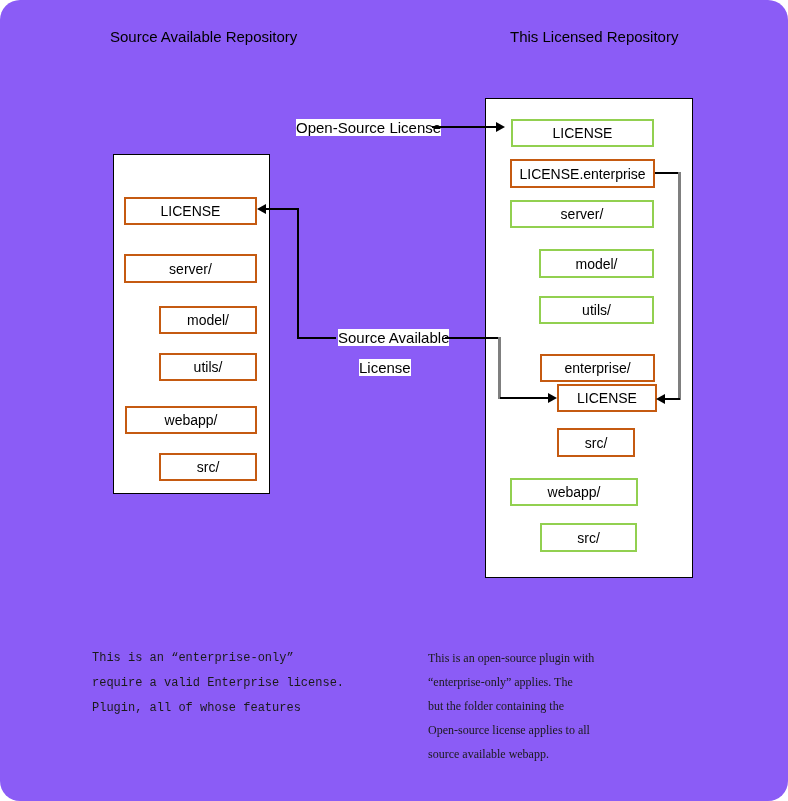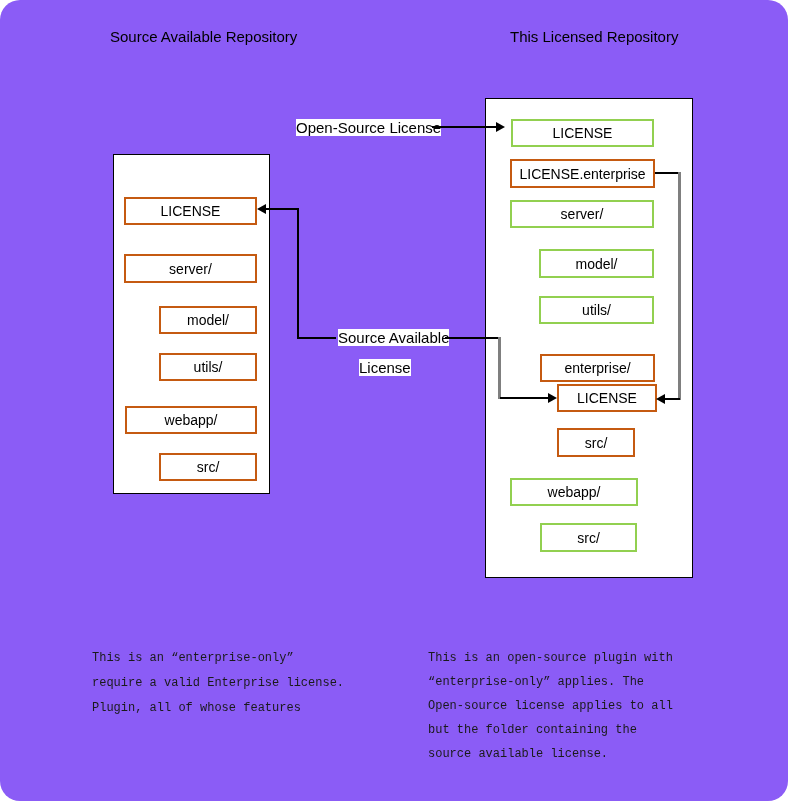--- a/index.html
+++ b/index.html
@@ -54,21 +54,21 @@
     background: #ffffff;
   }
   .note {
     position: absolute;
     font-family: "Liberation Mono", monospace;
     font-size: 12px;
     color: #1a1a1a;
     white-space: nowrap;
   }
   .note .line { line-height: 25px; }
-  .note.right .line { line-height: 24px; }
+  .note.right .line { line-height: 24px; font-family: Liberation Serif, serif; }
 </style>
 </head>
 <body>
 
 <div id="canvas">
 
   <div class="title" style="left:110px; top:28px;">Source Available Repository</div>
   <div class="title" style="left:510px; top:28px;">This Licensed Repository</div>
 
   <div class="repo-frame" style="left:113px; top:154px; width:157px; height:340px;"></div>
@@ -147,18 +147,18 @@
   <div class="arrow-left" style="left:656px; top:394px;"></div>
 
   <div class="note left" style="left:92px; top:646px;">
     <div class="line">This is an “enterprise-only”</div>
     <div class="line">require a valid Enterprise license.</div>
     <div class="line">Plugin, all of whose features</div>
   </div>
   <div class="note right" style="left:428px; top:646px;">
     <div class="line">This is an open-source plugin with</div>
     <div class="line">“enterprise-only” applies. The</div>
+    <div class="line">but the folder containing the</div>
     <div class="line">Open-source license applies to all</div>
-    <div class="line">but the folder containing the</div>
-    <div class="line">source available license.</div>
+    <div class="line">source available webapp.</div>
   </div>
 
 </div>
 
 </body></html>

